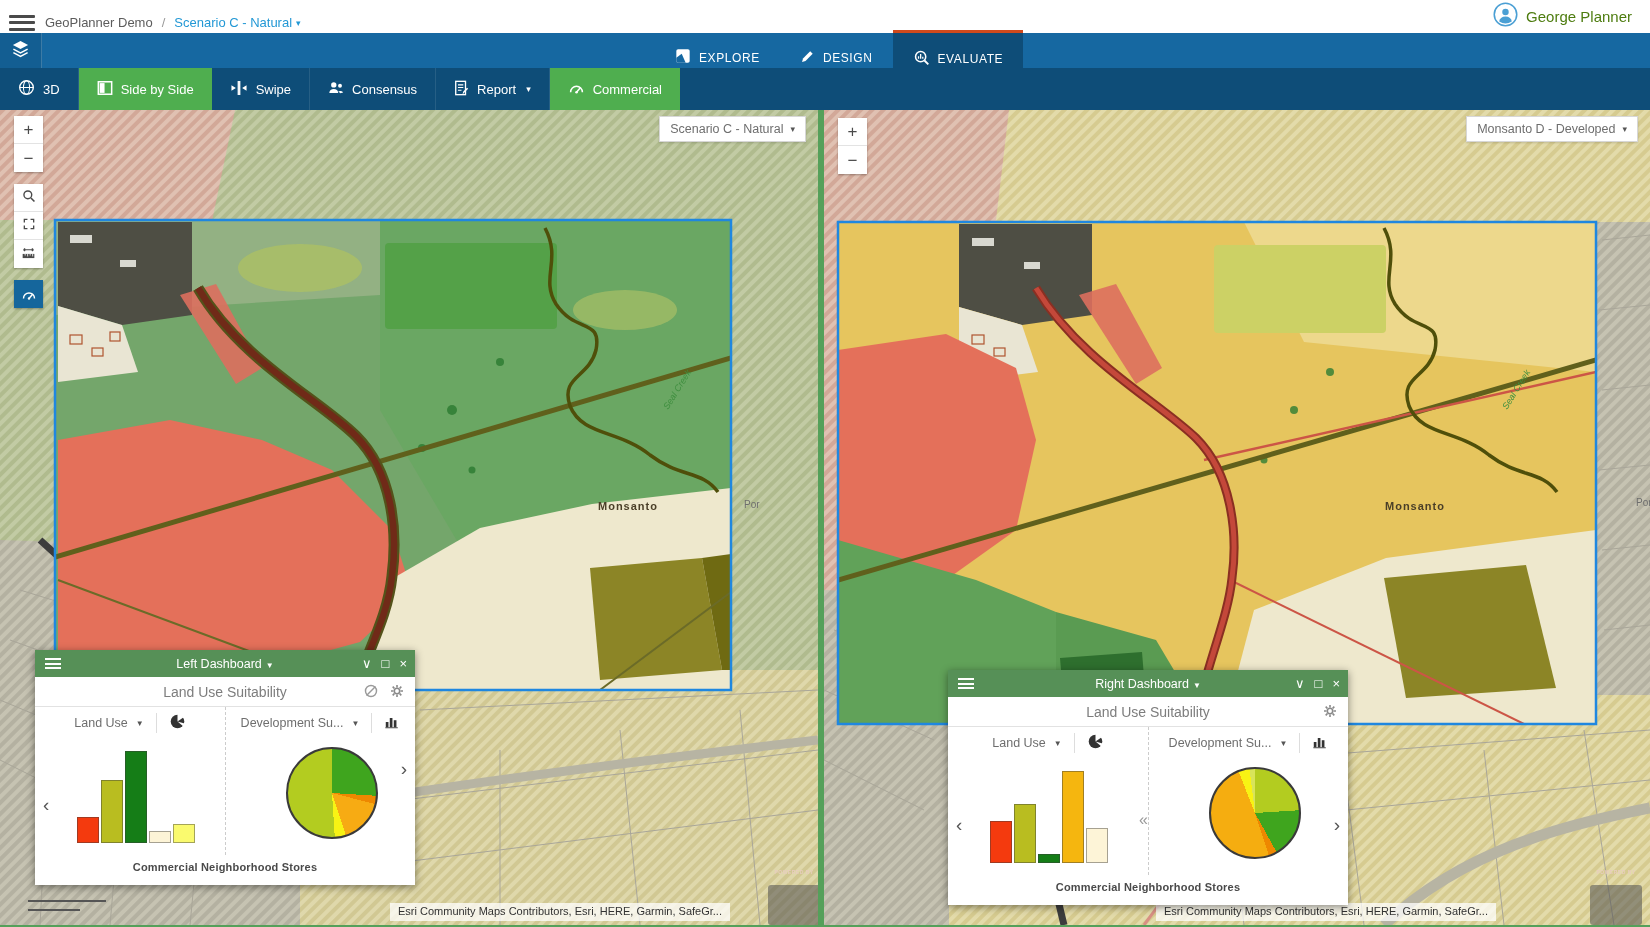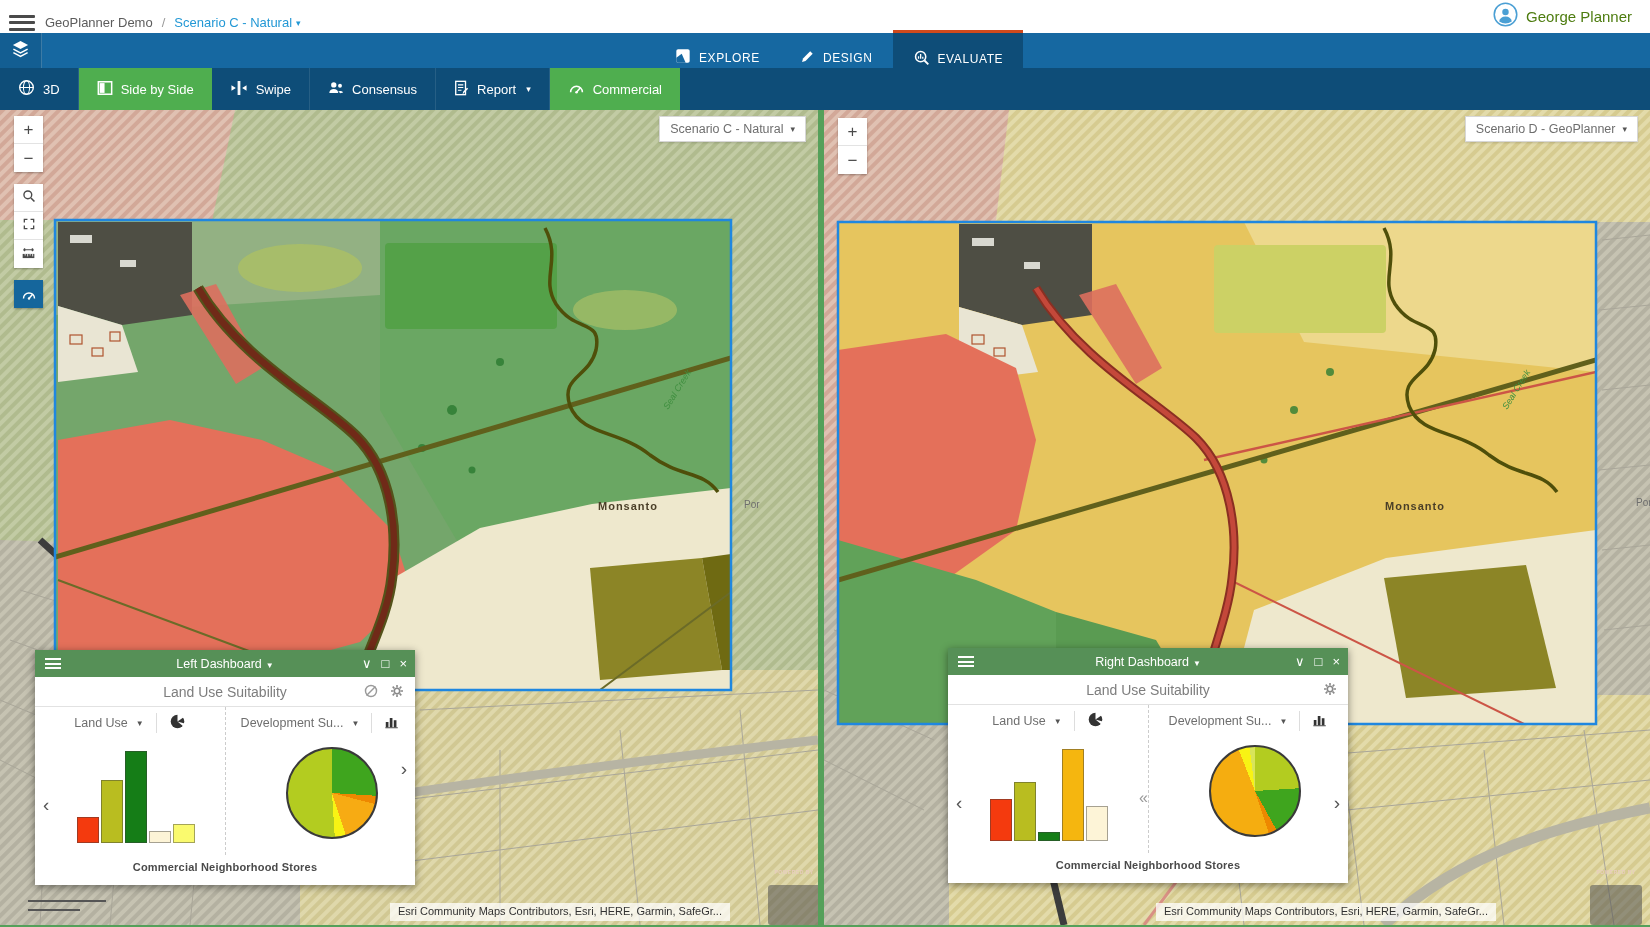--- a/index.html
+++ b/index.html
@@ -460,31 +460,31 @@
         <rect x="14" y="112" width="758" height="502" fill="none" stroke="#1f87e0" stroke-width="2.5"></rect>
         <text x="812" y="396" font-size="10" fill="#6e6e6e">Por</text>
       </svg>
 
       <div class="ctrl" style="left:14px;top:8px;">
         <button>+</button>
         <button>−</button>
       </div>
 
       <div class="chip" style="right:12px;">
-        <span>Scenario D - GeoPlanner</span>
+        <span>Monsanto D - Developed</span>
         <span class="caret">▾</span>
       </div>
 
       <div class="attrib" style="left:332px;">Esri Community Maps Contributors, Esri, HERE, Garmin, SafeGr...</div>
       <div class="esri-logo" style="left:766px;">
         <span class="powered">POWERED BY</span>
         <span class="esri-word">esri</span>
       </div>
 
-      <div class="dash wide" style="left:124px;top:538px;padding-left:13px;">
+      <div class="dash wide" style="left:124px;top:560px;padding-left:13px;">
         <div class="dash-header">
           <span class="dash-burger">
               <i></i>
               <i></i>
               <i></i>
             </span>
           <span class="dash-title"><span>Right Dashboard</span><span class="caret">▼</span></span>
           <span class="dash-winbtns">
             <span>∨</span>
             <span>□</span>

